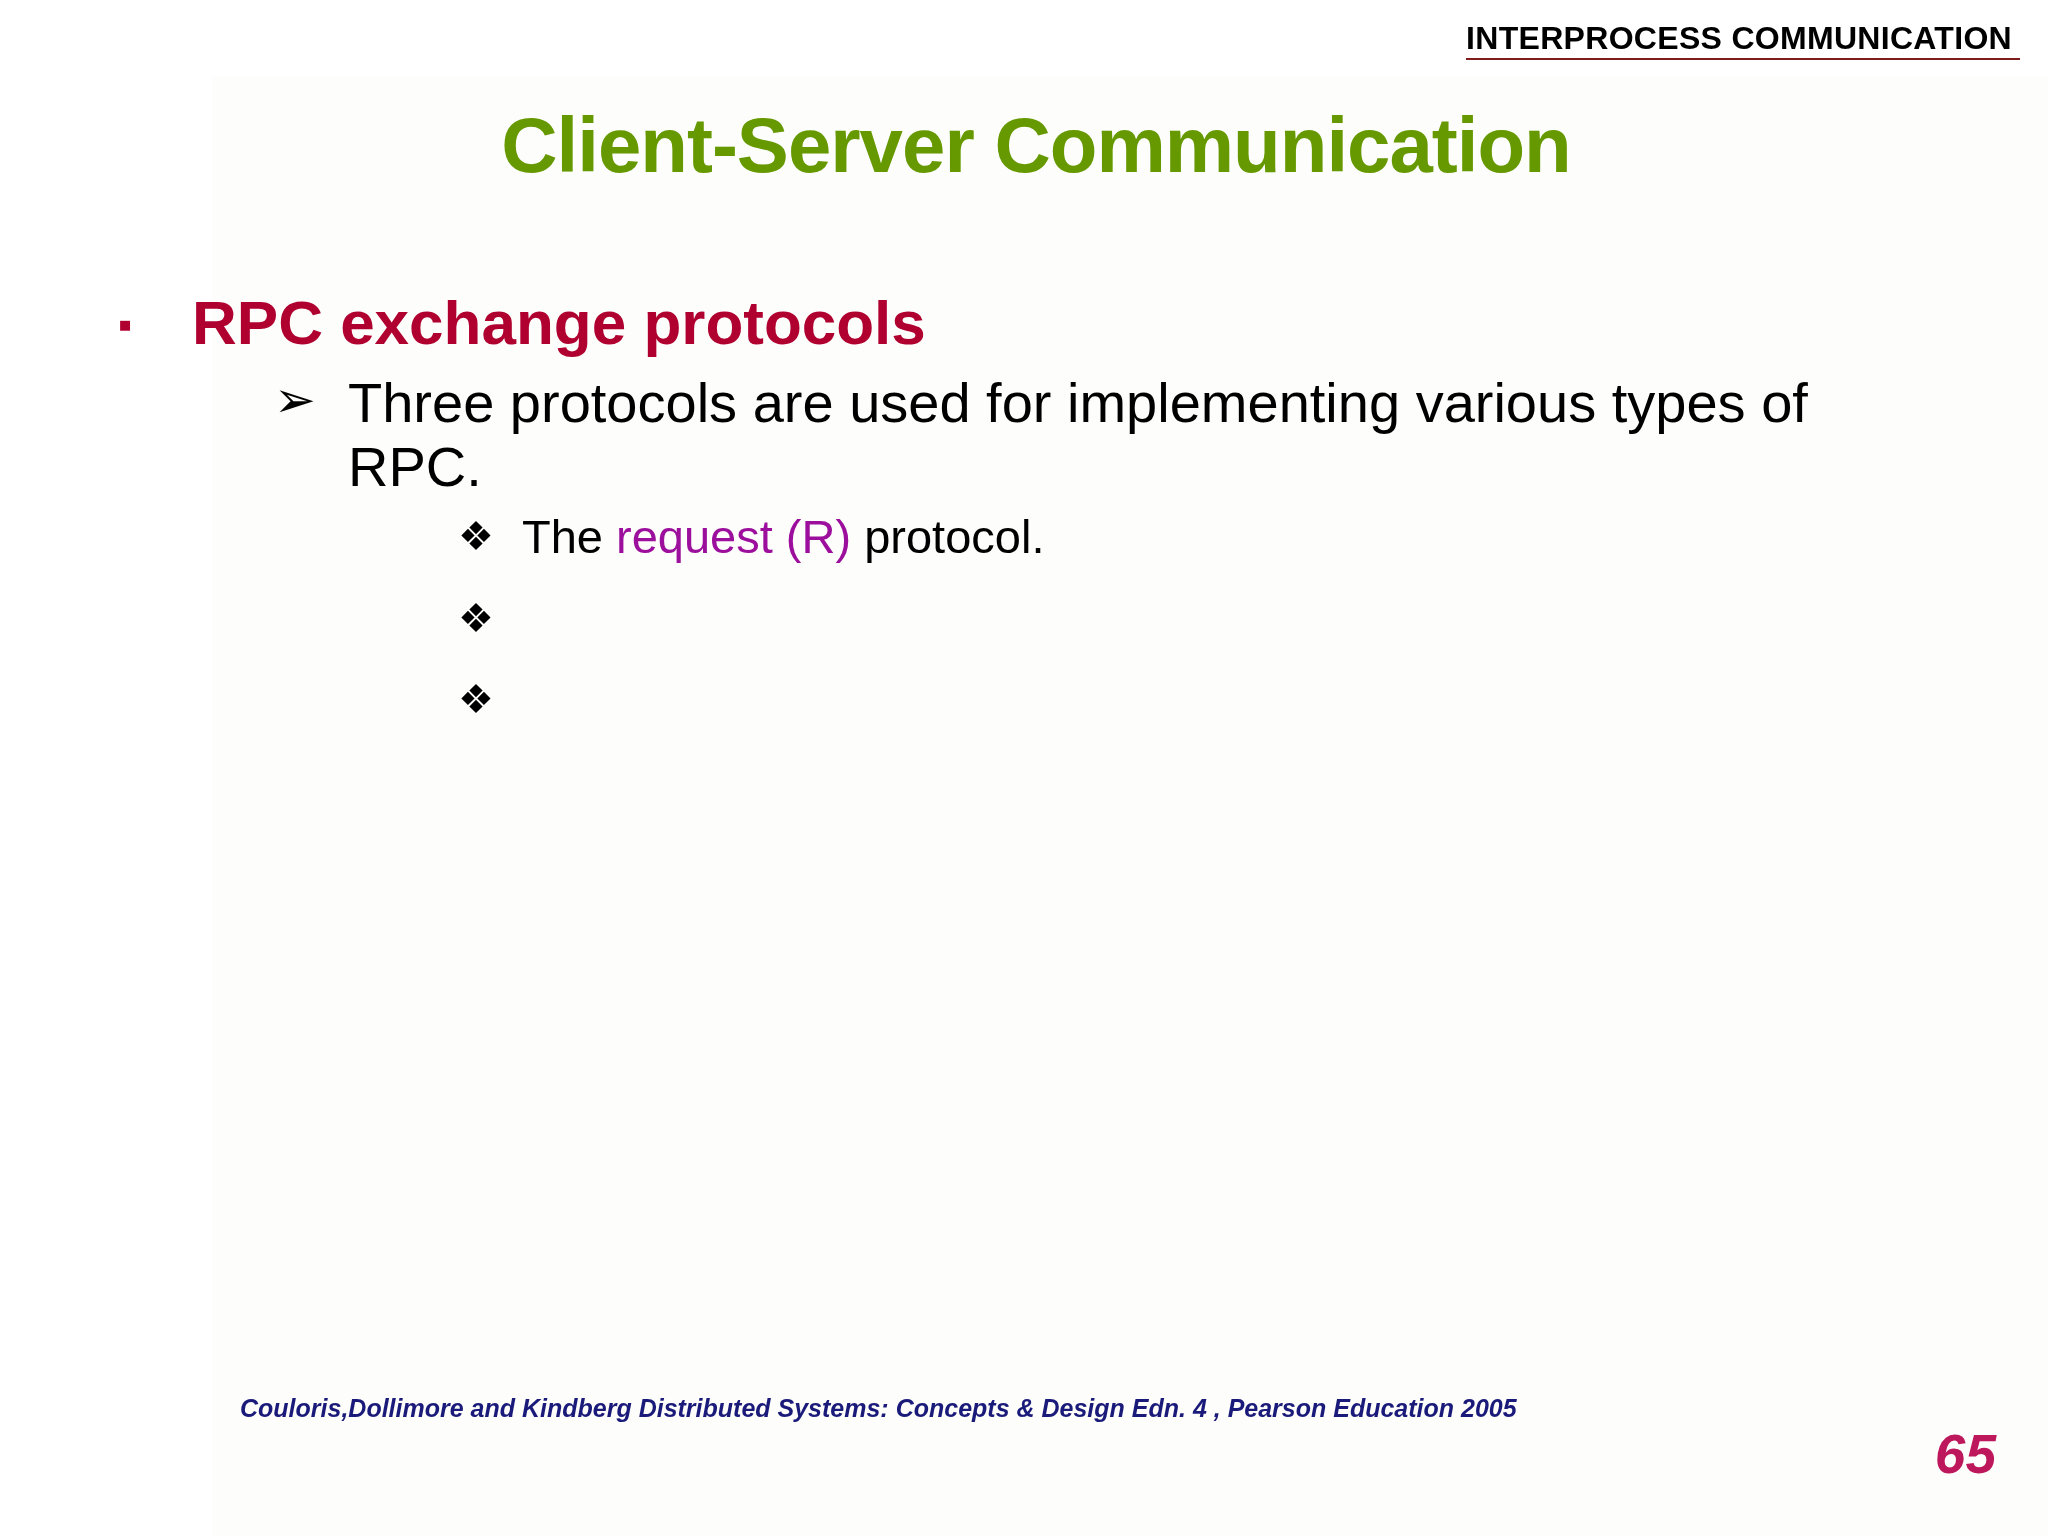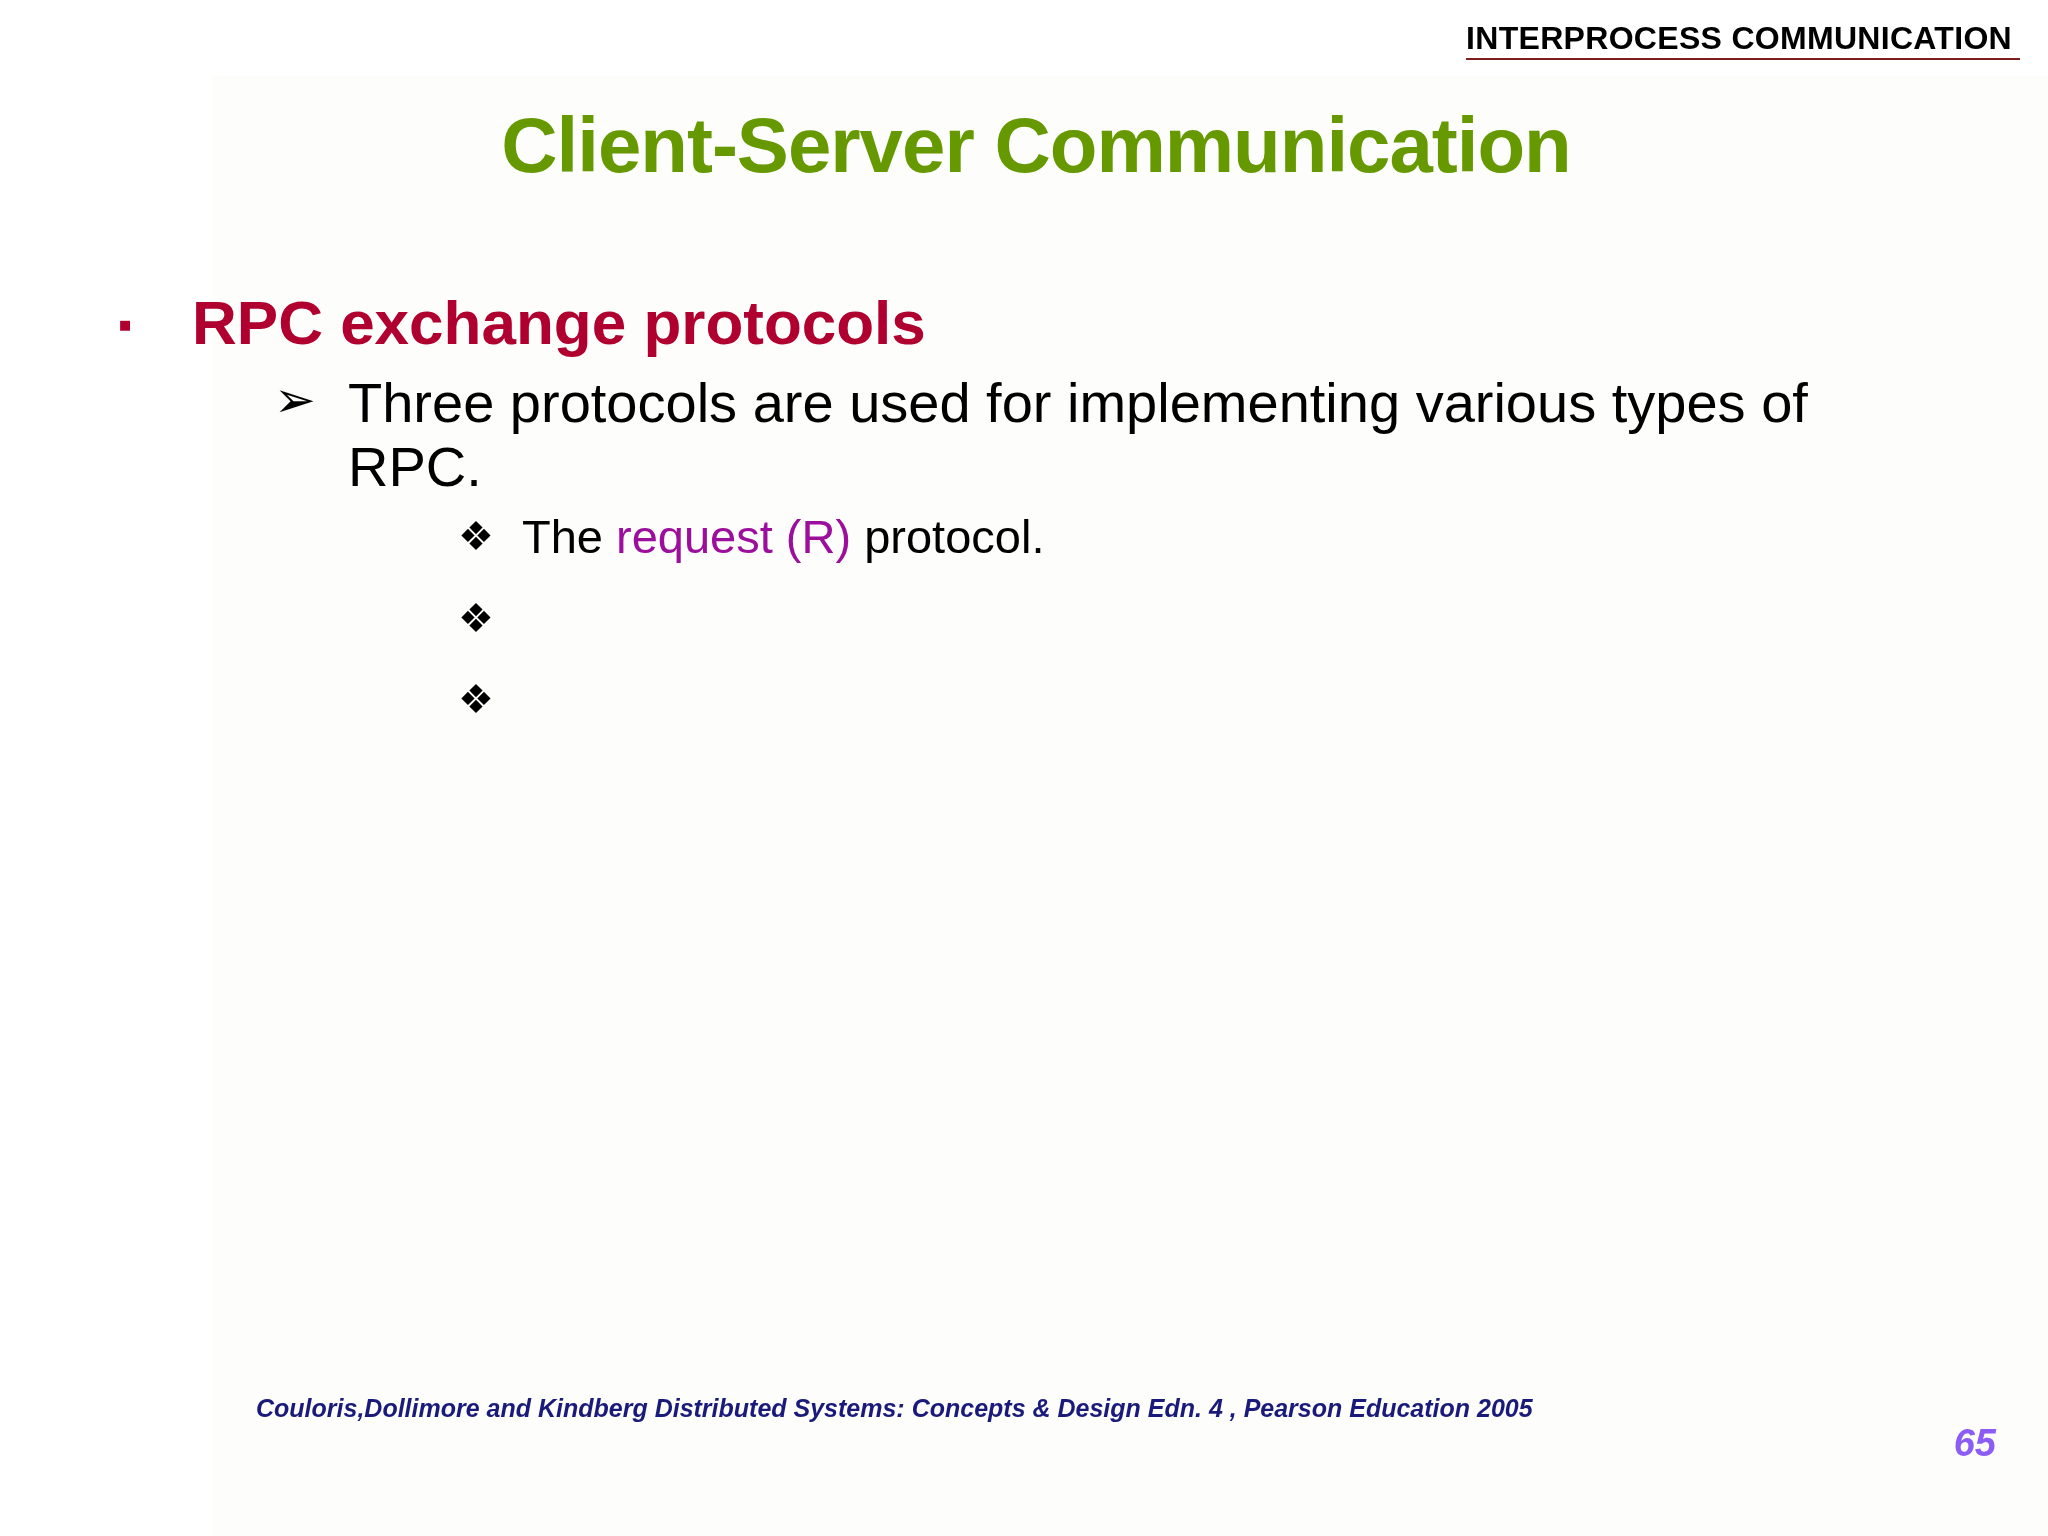--- a/index.html
+++ b/index.html
@@ -127,36 +127,36 @@
   .figure-note {
     margin-left: 404px;
     margin-top: -6px;
     font-size: 32px;
     color: #b00030;
   }
 
   
   .footer-citation {
     position: absolute;
-    left: 256px;
+    left: 240px;
     top: 1394px;
     font-size: 25px;
     font-weight: bold;
     font-style: italic;
     color: #1a1a7a;
     white-space: nowrap;
   }
   .page-number {
     position: absolute;
     right: 52px;
     top: 1422px;
-    font-size: 38px;
+    font-size: 55px;
     font-weight: bold;
     font-style: italic;
-    color: #8b5cf6;
+    color: #be185d;
   }
 </style>
 </head>
 <body>
 
 <div class="slide">
 
   <div class="slide-panel"></div>
 
   <div class="header">INTERPROCESS COMMUNICATION</div>

